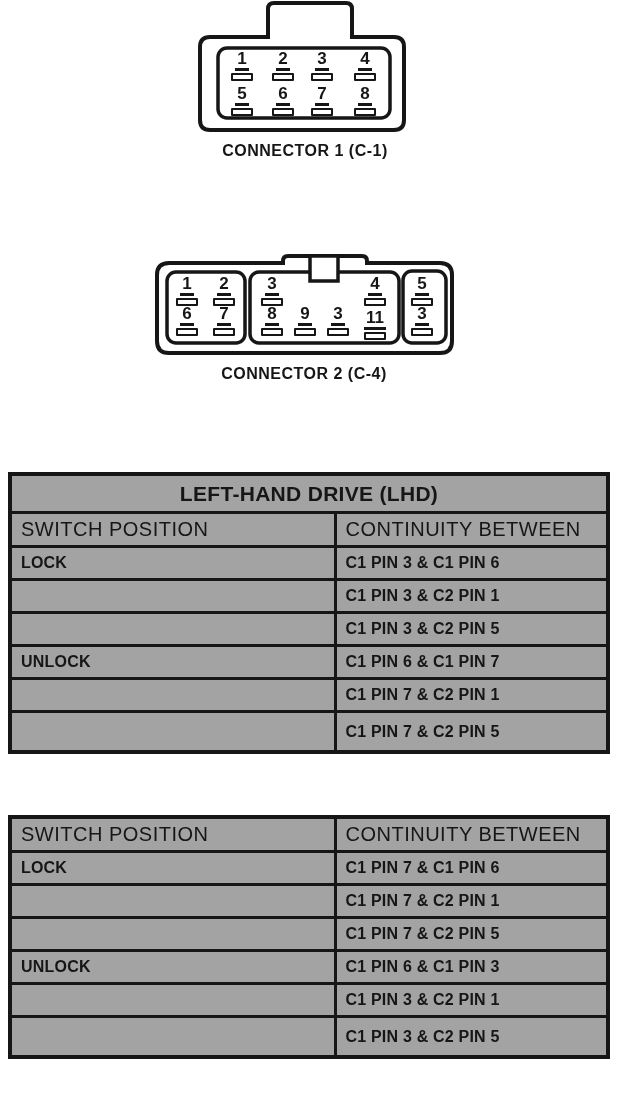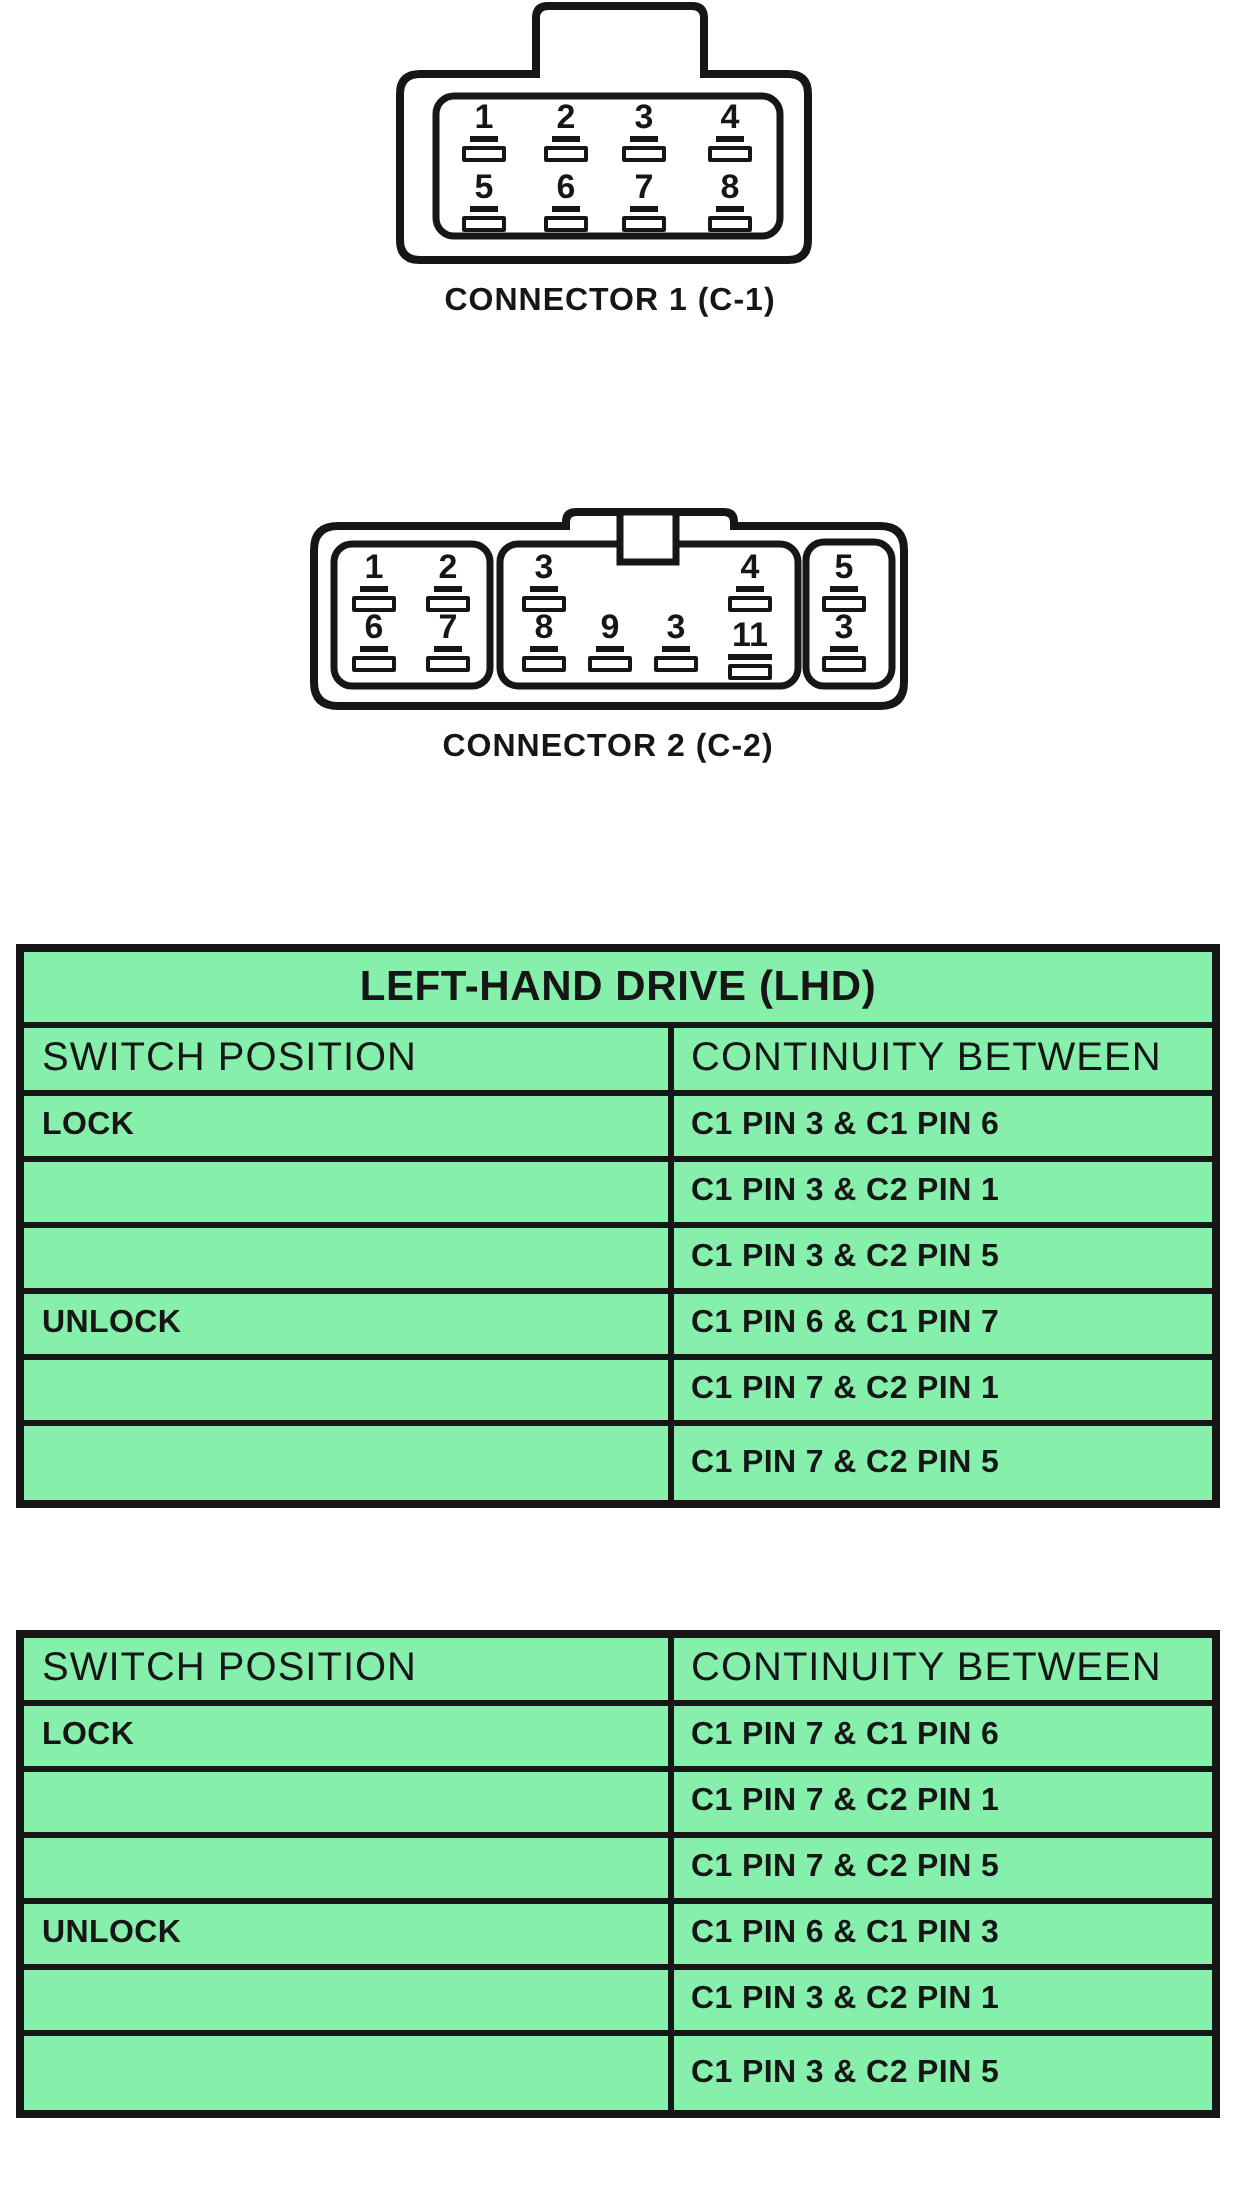--- a/index.html
+++ b/index.html
@@ -25,21 +25,21 @@
 
   
   .conn-label {
     position:absolute; width:320px; text-align:center;
     font-weight:700; font-size:16px; letter-spacing:0.5px; white-space:nowrap;
   }
 
   
   table.spec {
     position:absolute; left:8px; width:602px;
-    border-collapse:collapse; table-layout:fixed; background:#86efac;
+    border-collapse:collapse; table-layout:fixed; background:#a3a3a3;
   }
   table.spec, table.spec th, table.spec td { border:3px solid #161616; }
   table.spec { border-width:4px; }
   .spec .title-cell {
     height:33px; font-size:21px; font-weight:700; text-align:center; letter-spacing:0.3px;
   }
   .spec th.colhead {
     height:31px; font-size:20px; font-weight:400; text-align:left;
     padding:0 0 0 9px; letter-spacing:0.5px; white-space:nowrap;
   }
@@ -147,21 +147,21 @@
   </div>
   <div class="pin" style="left:357px; top:310px;">
     <span class="pin-num">11</span>
     <span class="pin-slot"></span>
   </div>
   <div class="pin" style="left:404px; top:306px;">
     <span class="pin-num">3</span>
     <span class="pin-slot"></span>
   </div>
 
-  <div class="conn-label" style="left:144px; top:365px;">CONNECTOR 2 (C-2)</div>
+  <div class="conn-label" style="left:144px; top:365px;">CONNECTOR 2 (C-4)</div>
 </div>
 
 <table class="spec" id="lhd-table">
   <colgroup>
       <col style="width:325px">
       <col>
     </colgroup>
   <tbody>
     <tr>
       <th colspan="2" class="title-cell">LEFT-HAND DRIVE (LHD)</th>

